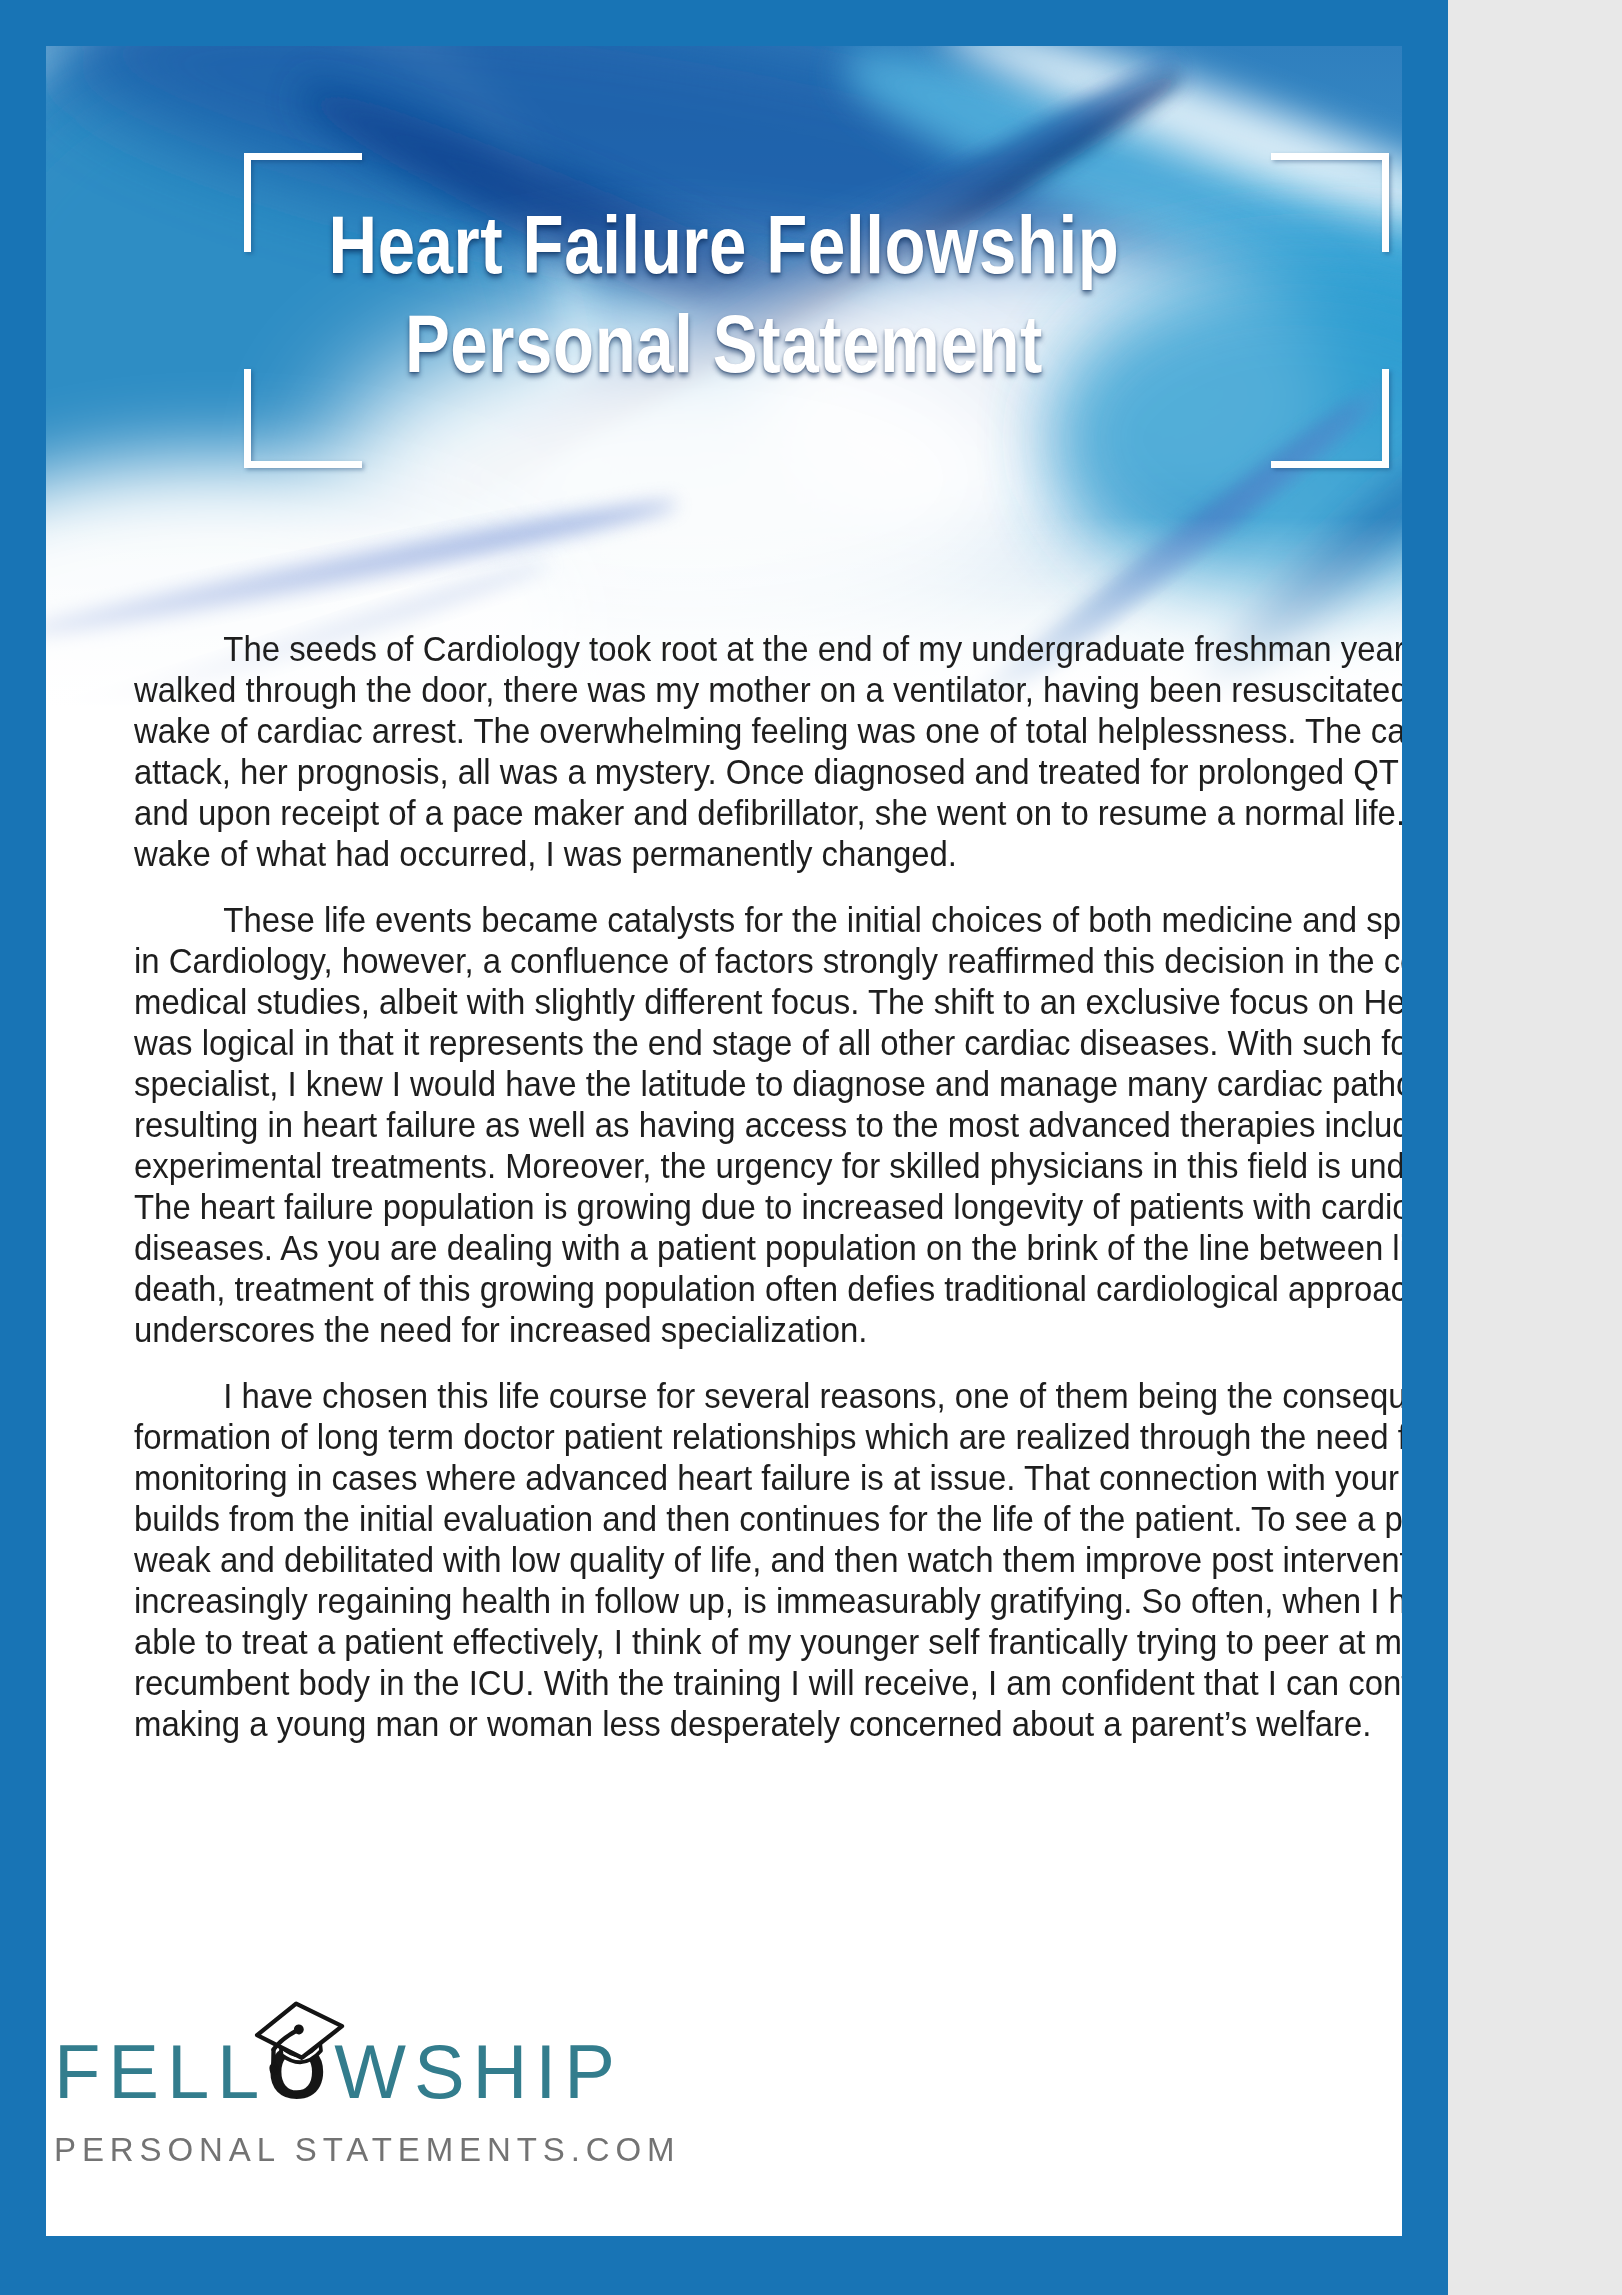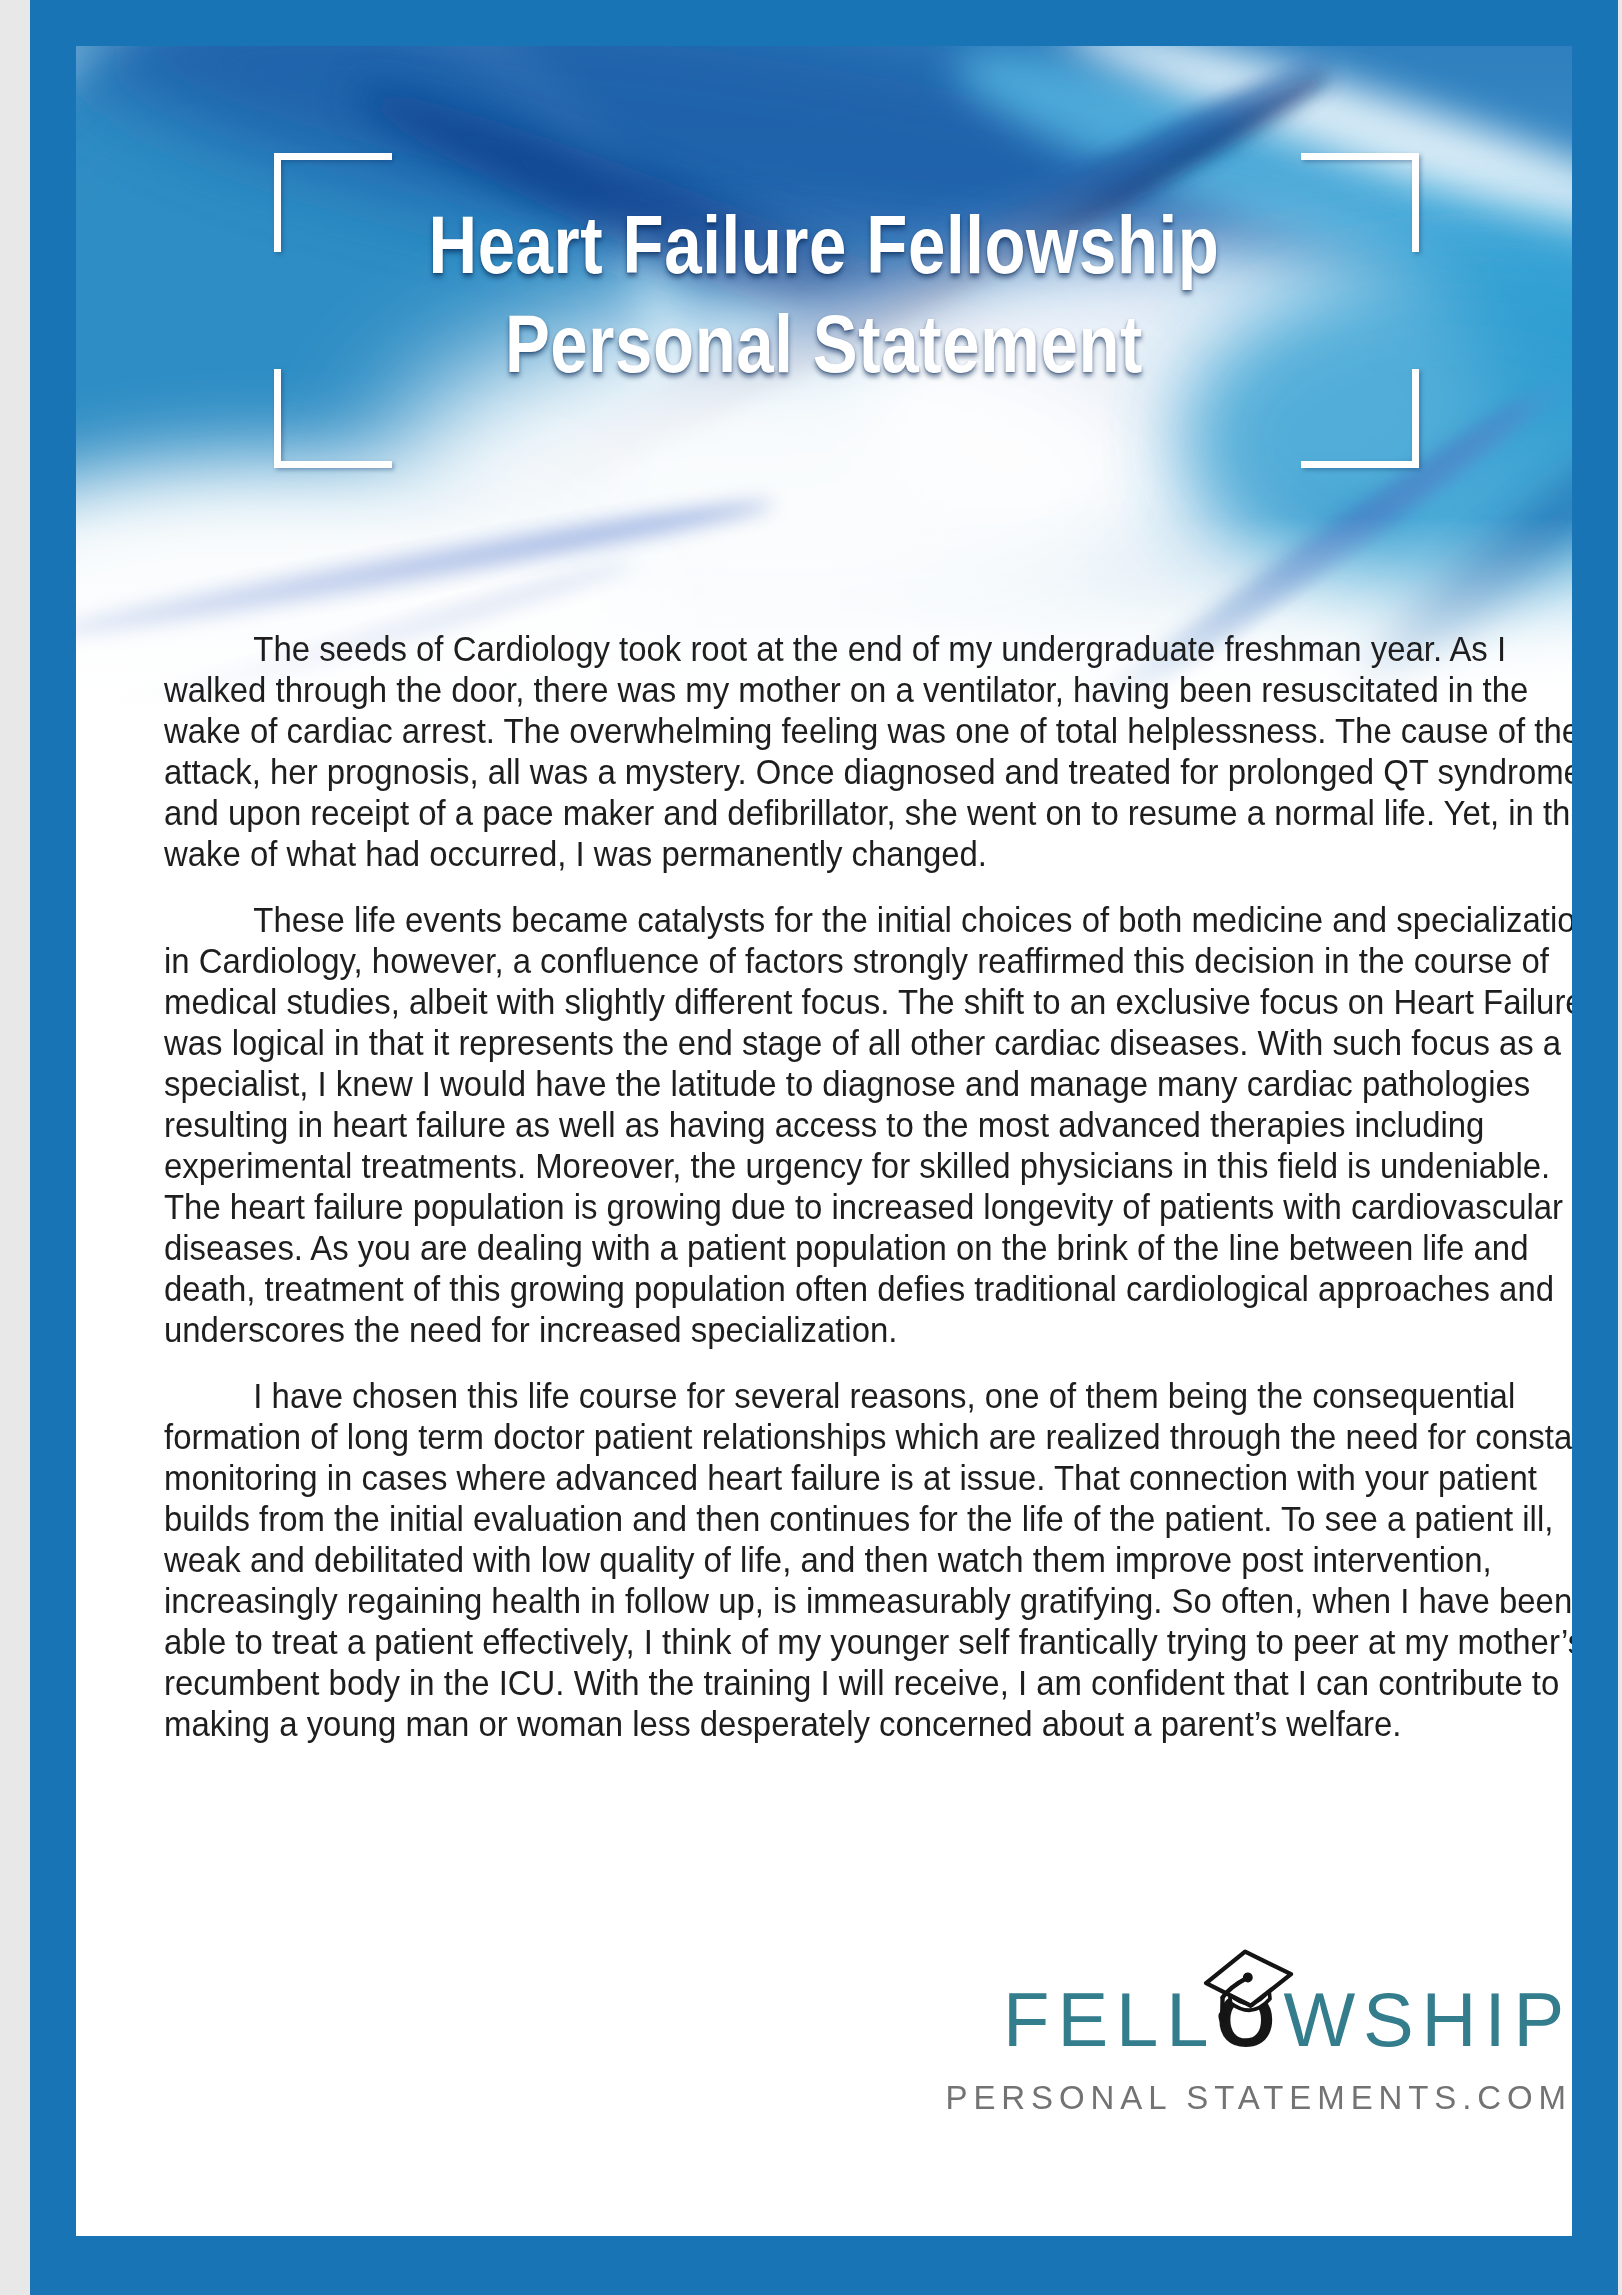--- a/index.html
+++ b/index.html
@@ -1,22 +1,21 @@
 <!DOCTYPE html>
 <html style="font-size:10.5px"><head>
 <meta charset="utf-8">
 <style>
   html,body{margin:0;padding:0;background:#e8e8e8;}
   .page{
     position:relative;
-    width:1588px;height:2295px;
+    width:1448px;height:2295px;
     background:#1874b5;
     font-family:"Liberation Sans",sans-serif;
     overflow:hidden;
-    margin-left:30px;
   }
   .sheet{
     position:absolute;
     left:46px;top:46px;right:46px;bottom:59px;
     background:#ffffff;
     overflow:hidden;
   }
   
   .hero{
     position:relative;
@@ -50,22 +49,22 @@
     position:relative;z-index:5;
     margin:-79px 0 0 88px;
     width:1529px;
     transform:scaleX(.94);transform-origin:0 0;
     color:#1e1e1e;
     font-size:35px;line-height:41px;
   }
   .prose p{margin:0 0 25px 0;text-indent:95px;}
   
   .logo{
-    position:absolute;left:0;top:1936px;width:100%;
-    text-align:right;z-index:6;
+    position:absolute;left:0;top:1988px;width:100%;
+    text-align:left;z-index:6;padding-left:8px;
   }
   .brand{
     display:inline-block;position:relative;
     font-size:76px;line-height:76px;letter-spacing:7.9px;
     font-weight:400;white-space:nowrap;
   }
   .brand .teal{color:#337d8d;}
   .brand .o-wrap{
     position:relative;display:inline-block;
     color:#161616;font-weight:700;

